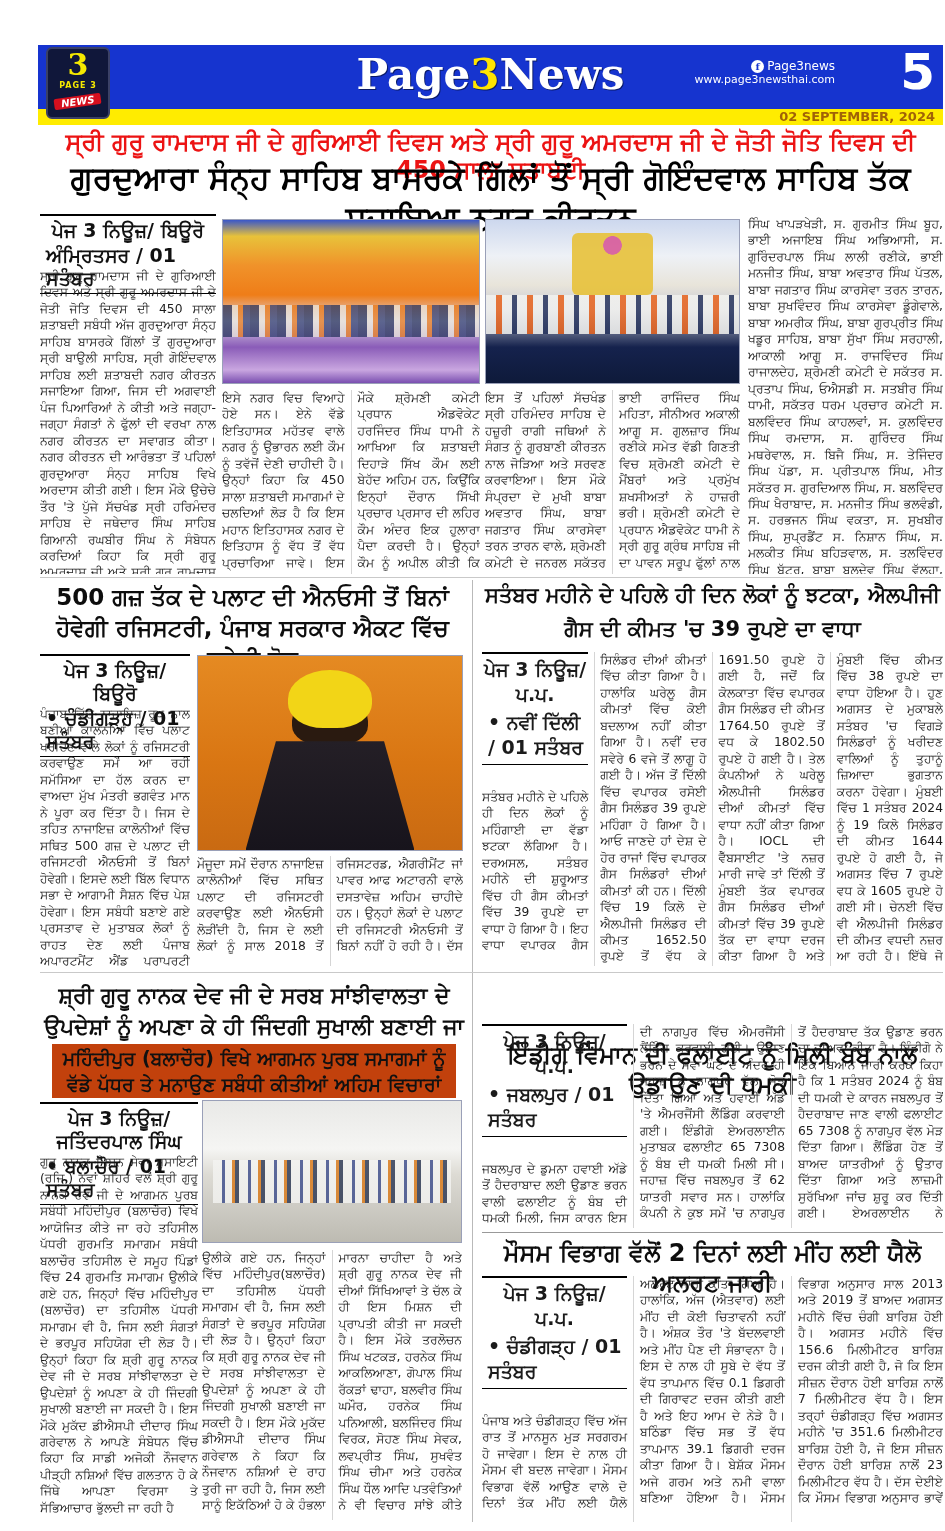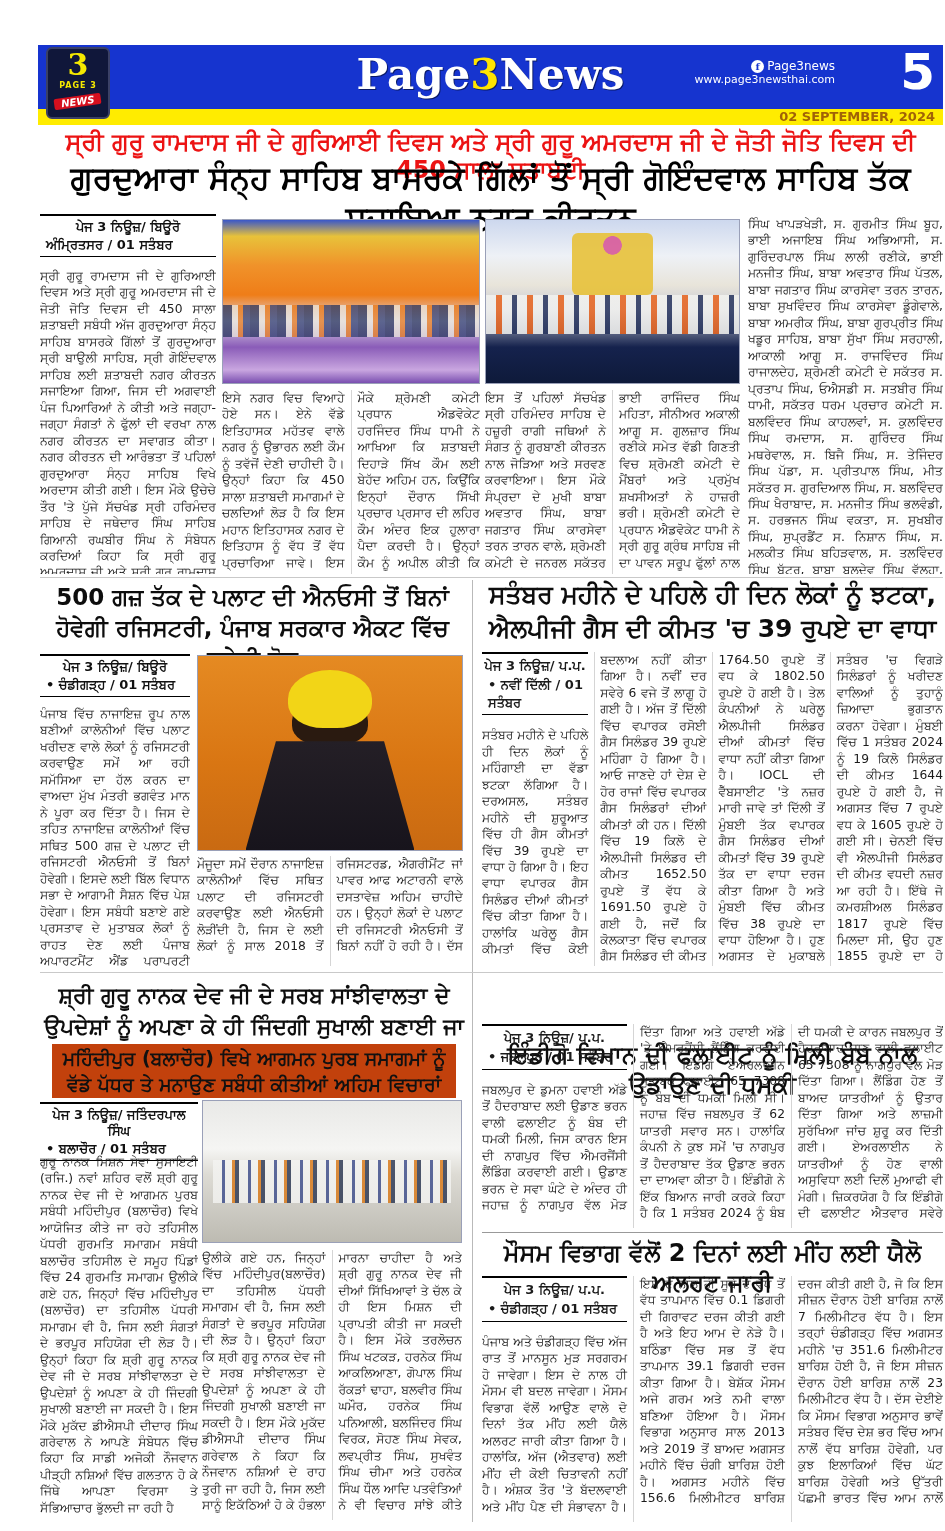--- a/index.html
+++ b/index.html
@@ -35,21 +35,21 @@
           color:#ec1313;font-weight:bold;font-size:24px;line-height:28px;}
   .lead-head{position:absolute;left:38px;top:158px;width:905px;text-align:center;
              color:#000;font-weight:bold;font-size:32px;line-height:40px;}
   .sec-head{position:absolute;font-weight:bold;color:#0d0d0d;text-align:center;}
   .sub-head{position:absolute;background:#c2410c;font-weight:bold;text-align:center;color:#111;}
   
   .body-txt{position:absolute;font-size:12.3px;line-height:1.34;text-align:justify;color:#1b1b1b;overflow:hidden;}
   .cols2{column-count:2;column-gap:13px;column-rule:1px solid #d5d5d5;}
   .cols3{column-count:3;column-gap:13px;column-rule:1px solid #d5d5d5;}
   .cols4{column-count:4;column-gap:12px;column-rule:1px solid #d5d5d5;}
-  .byline{font-weight:bold;font-size:13px;break-inside:avoid;margin-bottom:12px;}
+  .byline{font-weight:bold;font-size:19px;break-inside:avoid;margin-bottom:24px;}
   .byline-src{border-top:2px solid #000;text-align:center;padding:3px 0 1px 0;}
   .byline-place{border-bottom:1px solid #000;text-align:left;padding:1px 0 3px 6px;}
   
   .photo{position:absolute;overflow:hidden;border:1px solid #9aa0b8;}
   .ph-kirtan1{background:linear-gradient(180deg,#3a57c9 0%,#e8c23a 10%,#f0922a 28%,#ef7d18 46%,#ded6e6 62%,#8a5cb8 78%,#c9a6e0 92%,#7a4fb0 100%);}
   .ph-kirtan1::after{content:"";position:absolute;left:0;right:0;top:52%;height:20%;
      background:repeating-linear-gradient(90deg,#27345e 0 9px,#e9e4da 9px 15px,#e87c1e 15px 20px,#324072 20px 27px);opacity:.75;}
   .ph-kirtan2{background:linear-gradient(180deg,#cdd8ee 0%,#eef1f6 22%,#e8e4da 40%,#c8cbd6 55%,#15224d 78%,#0e1a3a 100%);}
   .ph-kirtan2::before{content:"";position:absolute;left:34%;top:8%;width:32%;height:38%;
      background:radial-gradient(circle at 50% 20%,#d85a9a 0 14%,transparent 15%),#e8c23a;opacity:.9;border-radius:6px;}
@@ -122,21 +122,21 @@
   <div class="byline" style="position:absolute;left:40px;top:654px;width:150px;">
     <div class="byline-src">ਪੇਜ 3 ਨਿਊਜ਼/ ਬਿਊਰੋ</div>
     <div class="byline-place">• ਚੰਡੀਗੜ੍ਹ / 01 ਸਤੰਬਰ</div>
   </div>
 
   <div class="photo ph-mann" style="left:197px;top:655px;width:266px;height:196px;"></div>
 
   <div class="body-txt" style="left:40px;top:706px;width:150px;height:260px;">ਪੰਜਾਬ ਵਿੱਚ ਨਾਜਾਇਜ਼ ਰੂਪ ਨਾਲ ਬਣੀਆਂ ਕਾਲੋਨੀਆਂ ਵਿੱਚ ਪਲਾਟ ਖਰੀਦਣ ਵਾਲੇ ਲੋਕਾਂ ਨੂੰ ਰਜਿਸਟਰੀ ਕਰਵਾਉਣ ਸਮੇਂ ਆ ਰਹੀ ਸਮੱਸਿਆ ਦਾ ਹੱਲ ਕਰਨ ਦਾ ਵਾਅਦਾ ਮੁੱਖ ਮੰਤਰੀ ਭਗਵੰਤ ਮਾਨ ਨੇ ਪੂਰਾ ਕਰ ਦਿੱਤਾ ਹੈ। ਜਿਸ ਦੇ ਤਹਿਤ ਨਾਜਾਇਜ਼ ਕਾਲੋਨੀਆਂ ਵਿੱਚ ਸਥਿਤ 500 ਗਜ਼ ਦੇ ਪਲਾਟ ਦੀ ਰਜਿਸਟਰੀ ਐਨਓਸੀ ਤੋਂ ਬਿਨਾਂ ਹੋਵੇਗੀ। ਇਸਦੇ ਲਈ ਬਿੱਲ ਵਿਧਾਨ ਸਭਾ ਦੇ ਆਗਾਮੀ ਸੈਸ਼ਨ ਵਿੱਚ ਪੇਸ਼ ਹੋਵੇਗਾ। ਇਸ ਸਬੰਧੀ ਬਣਾਏ ਗਏ ਪ੍ਰਸਤਾਵ ਦੇ ਮੁਤਾਬਕ ਲੋਕਾਂ ਨੂੰ ਰਾਹਤ ਦੇਣ ਲਈ ਪੰਜਾਬ ਅਪਾਰਟਮੈਂਟ ਐਂਡ ਪ੍ਰਾਪਰਟੀ ਰੈਗੂਲੇਸ਼ਨ ਐਕਟ ਵਿਚ ਸੋਧ ਕੀਤੀ ਜਾਵੇਗੀ।</div>
   <div class="body-txt cols2" style="left:197px;top:856px;width:266px;height:110px;">ਮੌਜੂਦਾ ਸਮੇਂ ਦੌਰਾਨ ਨਾਜਾਇਜ਼ ਕਾਲੋਨੀਆਂ ਵਿੱਚ ਸਥਿਤ ਪਲਾਟ ਦੀ ਰਜਿਸਟਰੀ ਕਰਵਾਉਣ ਲਈ ਐਨਓਸੀ ਲੋੜੀਂਦੀ ਹੈ, ਜਿਸ ਦੇ ਲਈ ਲੋਕਾਂ ਨੂੰ ਸਾਲ 2018 ਤੋਂ ਰਜਿਸਟਰਡ, ਐਗਰੀਮੈਂਟ ਜਾਂ ਪਾਵਰ ਆਫ ਅਟਾਰਨੀ ਵਾਲੇ ਦਸਤਾਵੇਜ਼ ਅਹਿਮ ਚਾਹੀਦੇ ਹਨ। ਉਨ੍ਹਾਂ ਲੋਕਾਂ ਦੇ ਪਲਾਟ ਦੀ ਰਜਿਸਟਰੀ ਐਨਓਸੀ ਤੋਂ ਬਿਨਾਂ ਨਹੀਂ ਹੋ ਰਹੀ ਹੈ। ਦੱਸ ਦੇਈਏ ਕਿ ਇਹ ਬਿੱਲ ਲਾਗੂ ਹੋ ਜਾਣ 'ਤੇ 500 ਗਜ਼ ਤੱਕ ਦੇ ਪਲਾਟ ਖਰੀਦਣ ਵਾਲਿਆਂ ਨੂੰ ਵੱਡੀ ਰਾਹਤ ਮਿਲੇਗੀ। ਨਾਜਾਇਜ਼ ਕਾਲੋਨੀਆਂ ਵਿੱਚ ਸਥਿਤ 500 ਗਜ਼ ਤੱਕ ਦੇ ਪਲਾਟ ਦੀ ਰਜਿਸਟਰੀ ਲਈ ਐਨਓਸੀ ਦੀ ਲੋੜ ਨਹੀਂ ਹੋਵੇਗੀ। ਪਰ ਜਿਨ੍ਹਾਂ ਲੋਕਾਂ ਕੋਲ 2018 ਤੋਂ ਪਹਿਲਾਂ ਸਬੰਧੀ ਕੋਈ ਦਸਤਾਵੇਜ਼ ਨਹੀਂ ਹਨ</div>
 
-  <div class="sec-head" style="left:482px;top:578px;width:461px;font-size:25px;line-height:34px;">ਸਤੰਬਰ ਮਹੀਨੇ ਦੇ ਪਹਿਲੇ ਹੀ ਦਿਨ ਲੋਕਾਂ ਨੂੰ ਝਟਕਾ, ਐਲਪੀਜੀ ਗੈਸ ਦੀ ਕੀਮਤ 'ਚ 39 ਰੁਪਏ ਦਾ ਵਾਧਾ</div>
+  <div class="sec-head" style="left:482px;top:578px;width:461px;font-size:21px;line-height:34px;">ਸਤੰਬਰ ਮਹੀਨੇ ਦੇ ਪਹਿਲੇ ਹੀ ਦਿਨ ਲੋਕਾਂ ਨੂੰ ਝਟਕਾ, ਐਲਪੀਜੀ ਗੈਸ ਦੀ ਕੀਮਤ 'ਚ 39 ਰੁਪਏ ਦਾ ਵਾਧਾ</div>
 
   <div class="body-txt cols4" style="left:482px;top:652px;width:461px;height:314px;">
     <div class="byline">
       <div class="byline-src">ਪੇਜ 3 ਨਿਊਜ਼/ ਪ.ਪ.</div>
       <div class="byline-place">• ਨਵੀਂ ਦਿੱਲੀ / 01 ਸਤੰਬਰ</div>
     </div>
     <span>ਸਤੰਬਰ ਮਹੀਨੇ ਦੇ ਪਹਿਲੇ ਹੀ ਦਿਨ ਲੋਕਾਂ ਨੂੰ ਮਹਿੰਗਾਈ ਦਾ ਵੱਡਾ ਝਟਕਾ ਲੱਗਿਆ ਹੈ। ਦਰਅਸਲ, ਸਤੰਬਰ ਮਹੀਨੇ ਦੀ ਸ਼ੁਰੂਆਤ ਵਿੱਚ ਹੀ ਗੈਸ ਕੀਮਤਾਂ ਵਿੱਚ 39 ਰੁਪਏ ਦਾ ਵਾਧਾ ਹੋ ਗਿਆ ਹੈ। ਇਹ ਵਾਧਾ ਵਪਾਰਕ ਗੈਸ ਸਿਲੰਡਰ ਦੀਆਂ ਕੀਮਤਾਂ ਵਿੱਚ ਕੀਤਾ ਗਿਆ ਹੈ। ਹਾਲਾਂਕਿ ਘਰੇਲੂ ਗੈਸ ਕੀਮਤਾਂ ਵਿੱਚ ਕੋਈ ਬਦਲਾਅ ਨਹੀਂ ਕੀਤਾ ਗਿਆ ਹੈ। ਨਵੀਂ ਦਰ ਸਵੇਰੇ 6 ਵਜੇ ਤੋਂ ਲਾਗੂ ਹੋ ਗਈ ਹੈ। ਅੱਜ ਤੋਂ ਦਿੱਲੀ ਵਿੱਚ ਵਪਾਰਕ ਰਸੋਈ ਗੈਸ ਸਿਲੰਡਰ 39 ਰੁਪਏ ਮਹਿੰਗਾ ਹੋ ਗਿਆ ਹੈ। ਆਓ ਜਾਣਦੇ ਹਾਂ ਦੇਸ਼ ਦੇ ਹੋਰ ਰਾਜਾਂ ਵਿੱਚ ਵਪਾਰਕ ਗੈਸ ਸਿਲੰਡਰਾਂ ਦੀਆਂ ਕੀਮਤਾਂ ਕੀ ਹਨ। ਦਿੱਲੀ ਵਿੱਚ 19 ਕਿਲੋ ਦੇ ਐਲਪੀਜੀ ਸਿਲੰਡਰ ਦੀ ਕੀਮਤ 1652.50 ਰੁਪਏ ਤੋਂ ਵੱਧ ਕੇ 1691.50 ਰੁਪਏ ਹੋ ਗਈ ਹੈ, ਜਦੋਂ ਕਿ ਕੋਲਕਾਤਾ ਵਿੱਚ ਵਪਾਰਕ ਗੈਸ ਸਿਲੰਡਰ ਦੀ ਕੀਮਤ 1764.50 ਰੁਪਏ ਤੋਂ ਵਧ ਕੇ 1802.50 ਰੁਪਏ ਹੋ ਗਈ ਹੈ। ਤੇਲ ਕੰਪਨੀਆਂ ਨੇ ਘਰੇਲੂ ਐਲਪੀਜੀ ਸਿਲੰਡਰ ਦੀਆਂ ਕੀਮਤਾਂ ਵਿੱਚ ਵਾਧਾ ਨਹੀਂ ਕੀਤਾ ਗਿਆ ਹੈ। IOCL ਦੀ ਵੈੱਬਸਾਈਟ 'ਤੇ ਨਜ਼ਰ ਮਾਰੀ ਜਾਵੇ ਤਾਂ ਦਿੱਲੀ ਤੋਂ ਮੁੰਬਈ ਤੱਕ ਵਪਾਰਕ ਗੈਸ ਸਿਲੰਡਰ ਦੀਆਂ ਕੀਮਤਾਂ ਵਿੱਚ 39 ਰੁਪਏ ਤੱਕ ਦਾ ਵਾਧਾ ਦਰਜ ਕੀਤਾ ਗਿਆ ਹੈ ਅਤੇ ਮੁੰਬਈ ਵਿੱਚ ਕੀਮਤ ਵਿੱਚ 38 ਰੁਪਏ ਦਾ ਵਾਧਾ ਹੋਇਆ ਹੈ। ਹੁਣ ਅਗਸਤ ਦੇ ਮੁਕਾਬਲੇ ਸਤੰਬਰ 'ਚ ਵਿਗੜੇ ਸਿਲੰਡਰਾਂ ਨੂੰ ਖਰੀਦਣ ਵਾਲਿਆਂ ਨੂੰ ਤੁਹਾਨੂੰ ਜ਼ਿਆਦਾ ਭੁਗਤਾਨ ਕਰਨਾ ਹੋਵੇਗਾ। ਮੁੰਬਈ ਵਿੱਚ 1 ਸਤੰਬਰ 2024 ਨੂੰ 19 ਕਿਲੋ ਸਿਲੰਡਰ ਦੀ ਕੀਮਤ 1644 ਰੁਪਏ ਹੋ ਗਈ ਹੈ, ਜੋ ਅਗਸਤ ਵਿੱਚ 7 ਰੁਪਏ ਵਧ ਕੇ 1605 ਰੁਪਏ ਹੋ ਗਈ ਸੀ। ਚੇਨਈ ਵਿੱਚ ਵੀ ਐਲਪੀਜੀ ਸਿਲੰਡਰ ਦੀ ਕੀਮਤ ਵਧਦੀ ਨਜ਼ਰ ਆ ਰਹੀ ਹੈ। ਇੱਥੇ ਜੋ ਕਮਰਸ਼ੀਅਲ ਸਿਲੰਡਰ 1817 ਰੁਪਏ ਵਿੱਚ ਮਿਲਦਾ ਸੀ, ਉਹ ਹੁਣ 1855 ਰੁਪਏ ਦਾ ਹੋ ਗਿਆ ਹੈ। ਦੱਸ ਦੇਈਏ ਕਿ ਇਸ ਸਾਲ ਤੇਲ ਮਾਰਕੀਟਿੰਗ ਕੰਪਨੀਆਂ ਨੇ ਕਈ ਵਾਰ ਵਪਾਰਕ ਐਲਪੀਜੀ ਸਿਲੰਡਰ ਦੀਆਂ ਕੀਮਤਾਂ ਵਿੱਚ ਬਦਲਾਅ ਕੀਤਾ ਹੈ। ਕੇਂਦਰ ਸਰਕਾਰ ਵੱਲੋਂ ਮਹਿਲਾ ਦਿਵਸ ਮੌਕੇ ਕੀਮਤਾਂ ਵਿੱਚ ਕਟੌਤੀ ਕੀਤੀ ਗਈ ਸੀ। ਇਸ ਸਾਲ ਮਾਰਚ ਦੇ ਮਹੀਨੇ ਵਿੱਚ ਘਰੇਲੂ ਸਿਲੰਡਰ ਦੀਆਂ ਕੀਮਤਾਂ ਵਿੱਚ 100 ਰੁਪਏ ਤੱਕ ਦੀ ਕਟੌਤੀ ਕੀਤੀ ਗਈ ਸੀ।</span>
   </div>
 
   <div class="hrule" style="left:40px;top:972px;width:903px;background:#c9c9c9;"></div>

